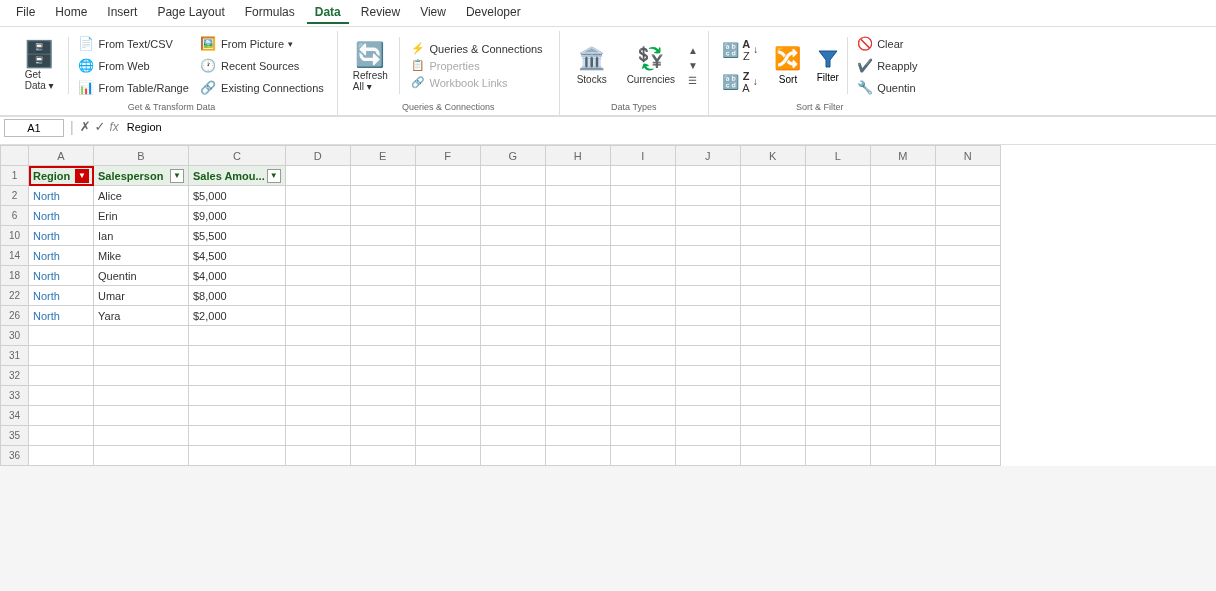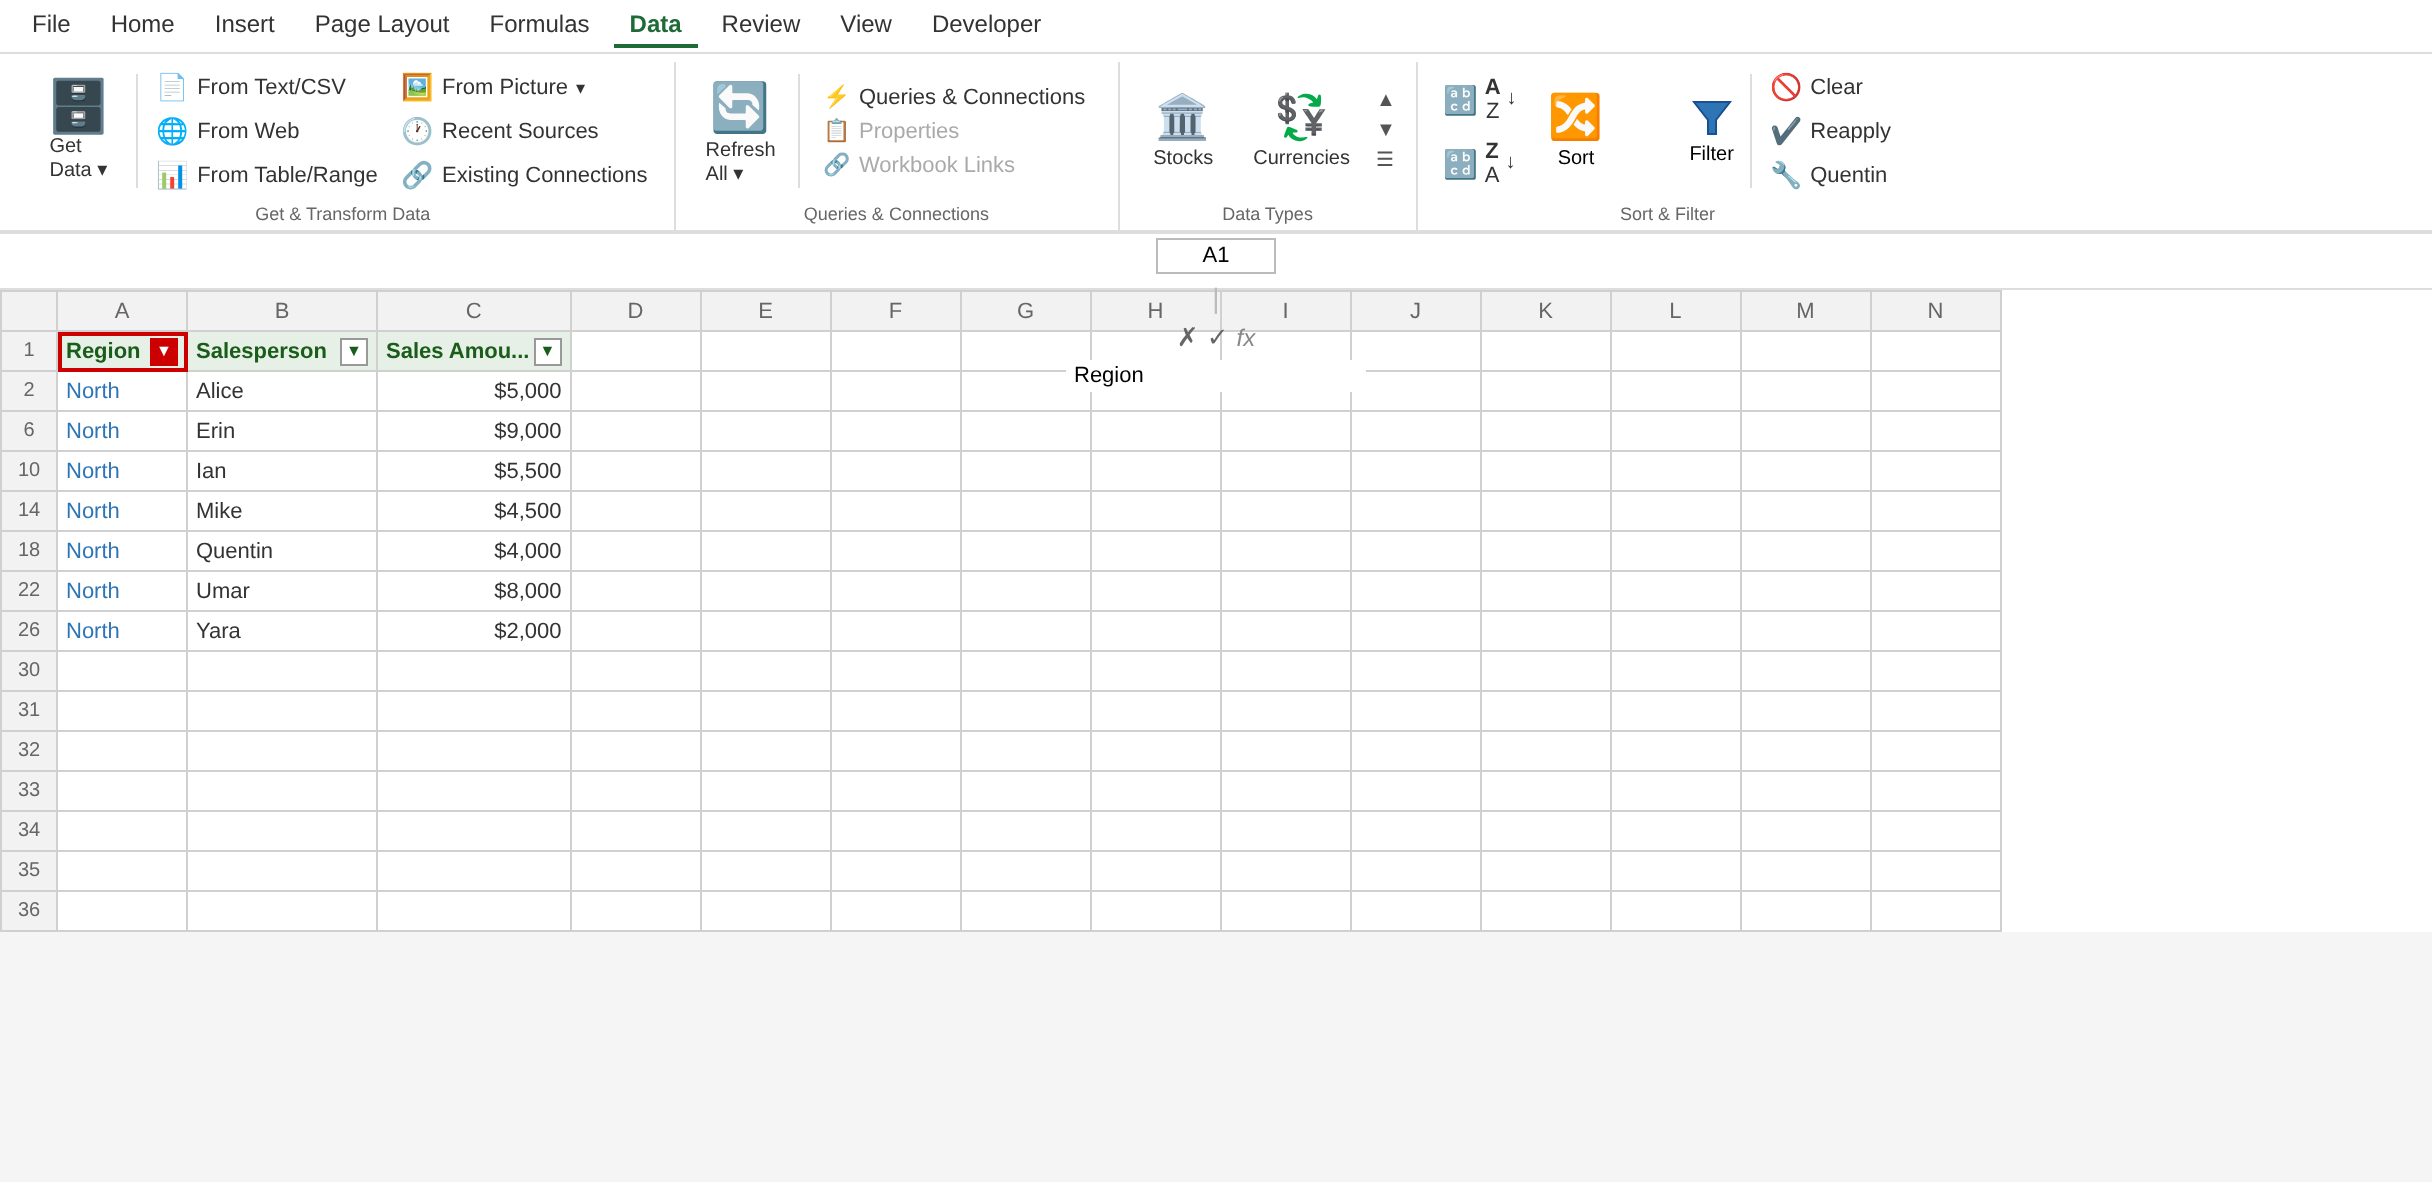--- a/index.html
+++ b/index.html
@@ -108,27 +108,26 @@
       cursor: pointer;
       padding: 4px 8px;
       border-radius: 3px;
       border: 1px solid transparent;
       gap: 2px;
     }
 
     
     .formula-bar {
       display: flex;
-      align-items: center;
+      align-items: flex-start;
       background: #fff;
       border-bottom: 1px solid #ddd;
       padding: 2px 4px;
       gap: 4px;
       height: 28px;
-      flex-direction: column;
     }
     .cell-ref-box {
       width: 60px;
       border: 1px solid #bbb;
       padding: 2px 4px;
       font-size: 11px;
       text-align: center;
       background: #fff;
     }
     .formula-bar-divider { color: #bbb; font-size: 14px; padding: 0 2px; }
@@ -220,21 +219,21 @@
 
     
     .filter-active-cell {
       outline: 2px solid #c00 !important;
       outline-offset: -2px;
     }
 
     
     table.sheet td.region { color: #2e75b6; }
     table.sheet td.salesperson { color: #333; }
-    table.sheet td.amount { color: #333; text-align: right; }
+    table.sheet td.amount { color: #333; text-align: left; }
 
     .ribbon-separator {
       width: 1px;
       background: #ddd;
       margin: 4px 2px;
       align-self: stretch;
     }
 
     
     .qc-group {
@@ -405,21 +404,21 @@
         </div>
       </div>
 
       <div class="sort-filter-btn-large">
         <div style="display:flex;align-items:center;gap:0;">
           <span style="font-size:22px;color:#2e75b6;">🔀</span>
         </div>
         <span style="font-size:10px;">Sort</span>
       </div>
 
-      <div class="sort-filter-btn-large" style="border:none;padding:4px 4px;margin-left:28px;">
+      <div class="sort-filter-btn-large" style="border:none;padding:4px 4px;">
         <div style="display:flex;justify-content:center;">
           <svg width="22" height="22" viewBox="0 0 22 22">
             <polygon points="2,3 20,3 13,12 13,19 9,19 9,12" fill="#2e75b6" stroke="#1a5090" stroke-width="1"></polygon>
           </svg>
         </div>
         <span style="font-size:10px;">Filter</span>
       </div>
       <div class="ribbon-separator"></div>
 
       <div class="ribbon-col">

